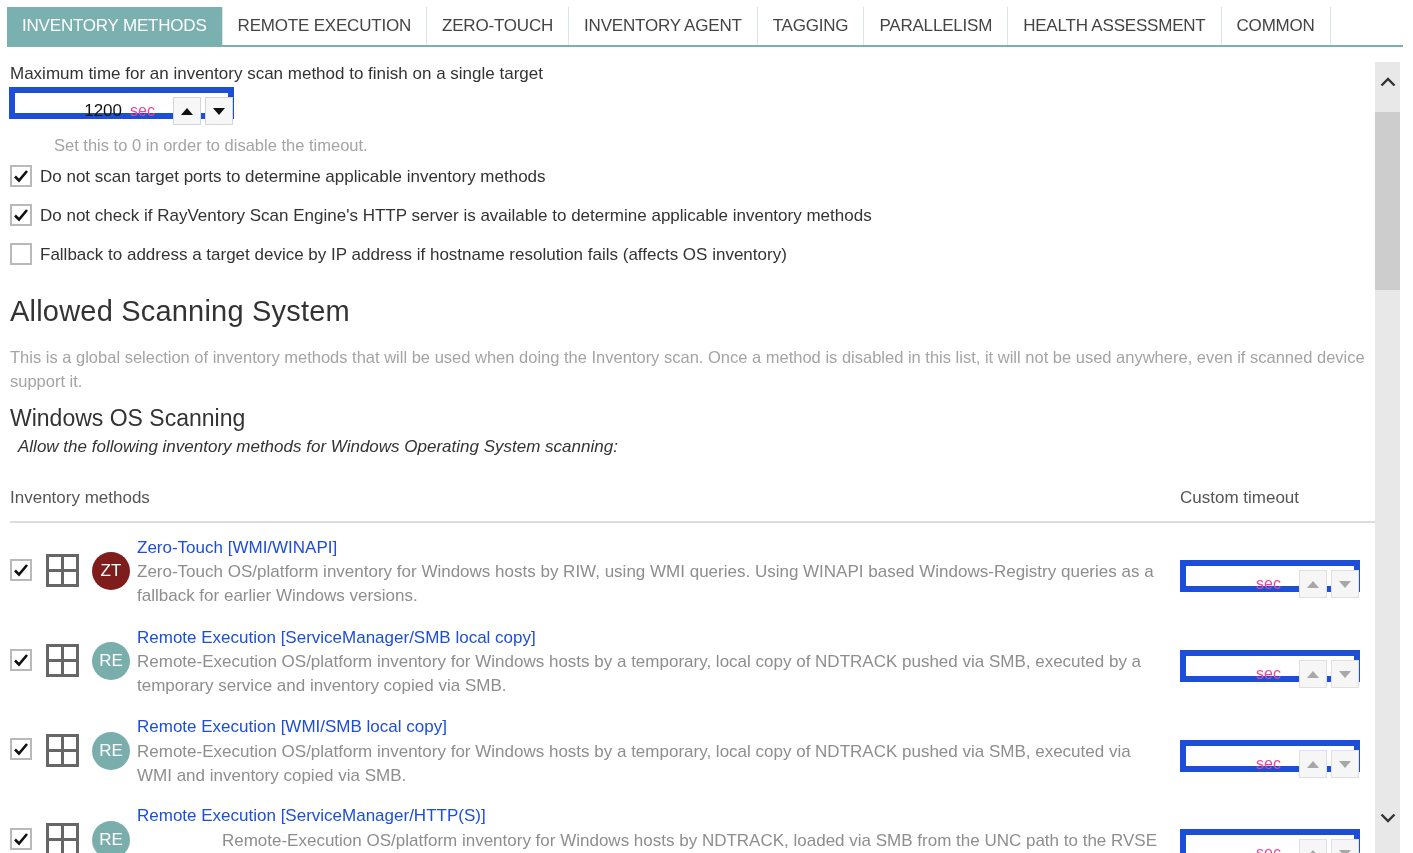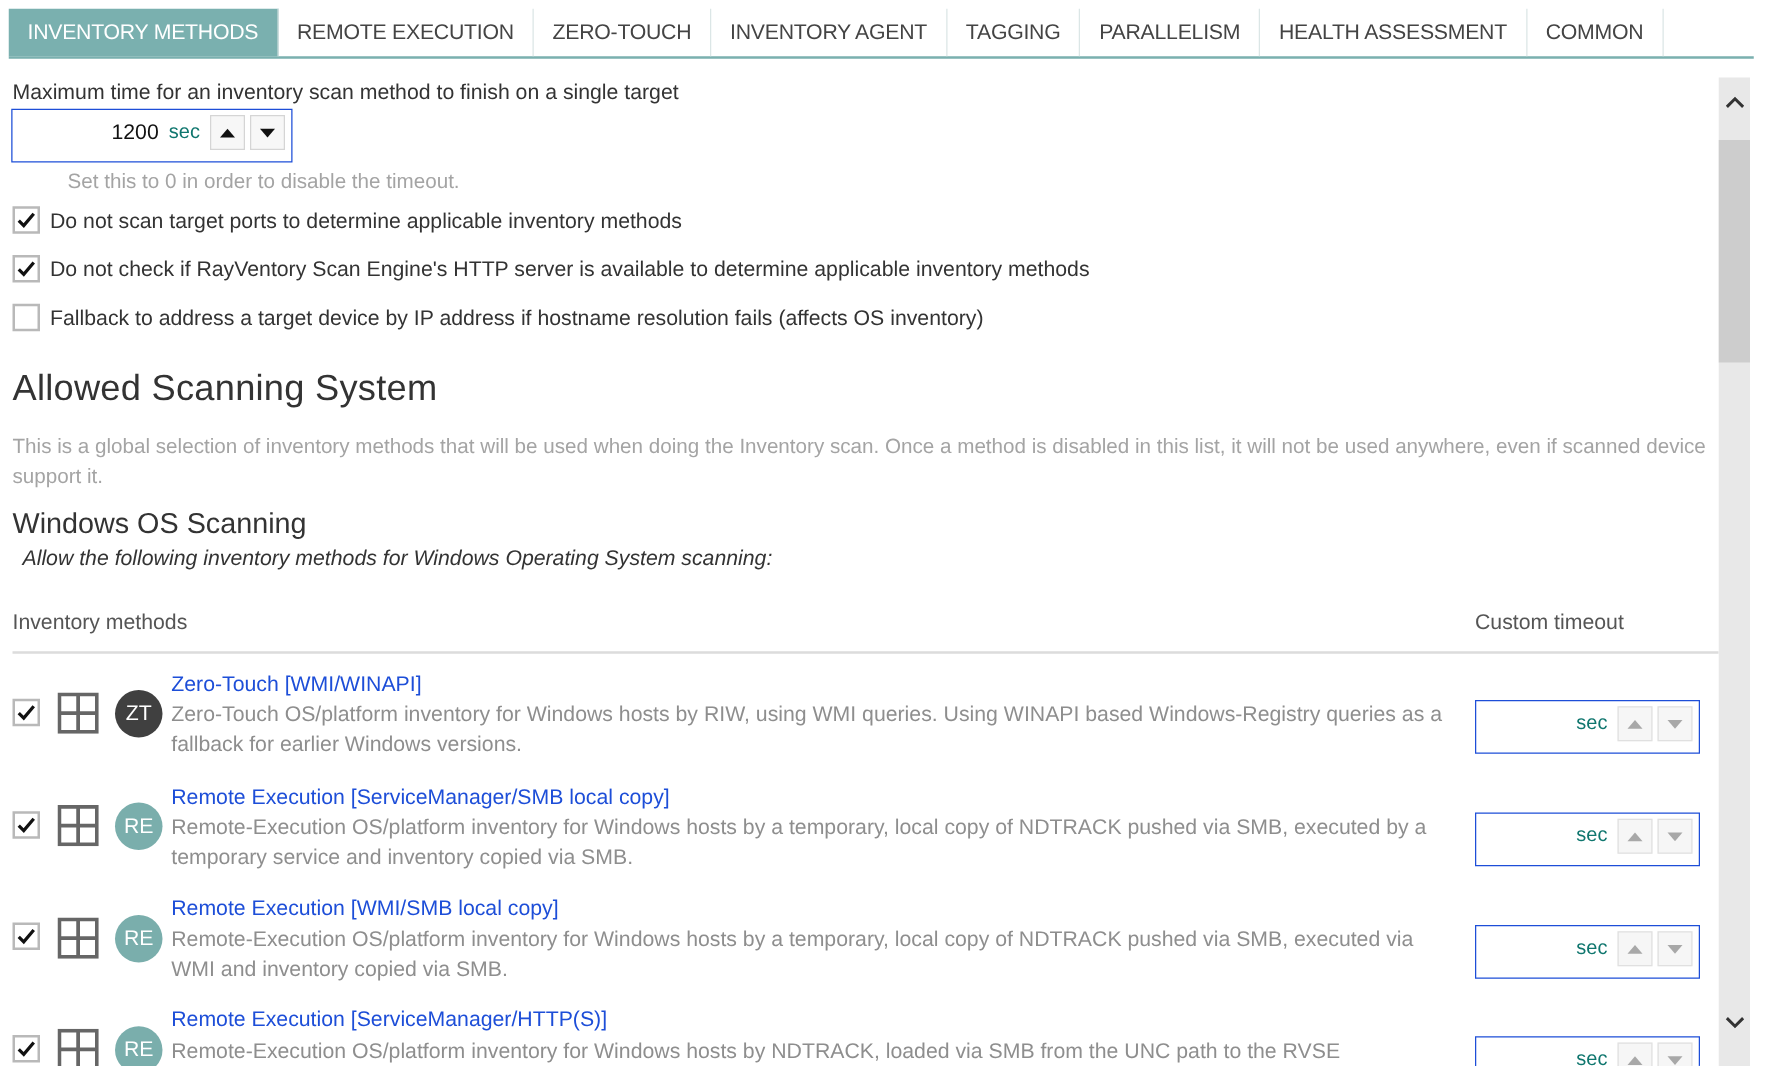--- a/index.html
+++ b/index.html
@@ -17,24 +17,24 @@
       letter-spacing: -0.2px;
     }
     .tab.active { background: #7ab0af; color: #ffffff; }
     .abs { position: absolute; }
 
     .label { font-size: 17px; color: #333; white-space: nowrap; }
     .hint { font-size: 16.5px; color: #a4a4a4; }
 
     
     .spinner {
-      position: absolute; height: 43px; border: 1px solid #1d4ed8; background: #fff;
+      position: absolute; height: 32px; border: 6px solid #1d4ed8; background: #fff;
     }
     .spinner .val { position: absolute; font-size: 17px; color: #111; top: 8px; }
-    .spinner .unit { position: absolute; font-size: 16px; color: #0f766e; top: 9px; }
+    .spinner .unit { position: absolute; font-size: 16px; color: #ec4899; top: 9px; }
     .spin-btn {
       position: absolute; top: 4px; width: 28px; height: 28px; border: 1px solid #d5d5d5;
       background: #f7f7f7; display: flex; align-items: center; justify-content: center; cursor: pointer;
     }
     .tri-up { width: 0; height: 0; border-left: 6px solid transparent; border-right: 6px solid transparent; border-bottom: 7px solid #111; }
     .tri-down { width: 0; height: 0; border-left: 6px solid transparent; border-right: 6px solid transparent; border-top: 7px solid #111; }
     .spinner.disabled .tri-up { border-bottom-color: #a8a8a8; }
     .spinner.disabled .tri-down { border-top-color: #a8a8a8; }
     .spinner.disabled .spin-btn { background: #f6f6f6; border-color: #e0e0e0; }
 
@@ -126,21 +126,21 @@
       <div class="cb" style="left:10px;top:559px;">
         <svg viewBox="0 0 16 16">
             <path d="M2 8.5 L6 12.5 L14 3" stroke="#111" stroke-width="2.6" fill="none"></path>
           </svg>
       </div>
       <svg class="win-icon" style="left:46px;top:554px;" viewBox="0 0 33 33">
         <rect x="1.5" y="1.5" width="30" height="30" fill="none" stroke="#666" stroke-width="3"></rect>
         <line x1="16.5" y1="1" x2="16.5" y2="32" stroke="#666" stroke-width="3"></line>
         <line x1="1" y1="16.5" x2="32" y2="16.5" stroke="#666" stroke-width="3"></line>
       </svg>
-      <div class="avatar" style="left:92px;top:552px;background:#404040;">ZT</div>
+      <div class="avatar" style="left:92px;top:552px;background:#7f1d1d;">ZT</div>
       <div class="m-title" style="left:137px;top:538px;">Zero-Touch [WMI/WINAPI]</div>
       <div class="m-desc" style="left:137px;top:560px;">Zero-Touch OS/platform inventory for Windows hosts by RIW, using WMI queries. Using WINAPI based Windows-Registry queries as a fallback for earlier Windows versions.</div>
       <div class="spinner disabled" style="left:1180px;top:560px;width:180px;">
         <span class="unit" style="right:73px;">sec</span>
         <div class="spin-btn" style="left:113px;">
             <span class="tri-up"></span>
           </div>
         <div class="spin-btn" style="left:145px;">
             <span class="tri-down"></span>
           </div>
@@ -203,21 +203,21 @@
             <path d="M2 8.5 L6 12.5 L14 3" stroke="#111" stroke-width="2.6" fill="none"></path>
           </svg>
       </div>
       <svg class="win-icon" style="left:46px;top:823px;" viewBox="0 0 33 33">
         <rect x="1.5" y="1.5" width="30" height="30" fill="none" stroke="#666" stroke-width="3"></rect>
         <line x1="16.5" y1="1" x2="16.5" y2="32" stroke="#666" stroke-width="3"></line>
         <line x1="1" y1="16.5" x2="32" y2="16.5" stroke="#666" stroke-width="3"></line>
       </svg>
       <div class="avatar" style="left:92px;top:821px;background:#7aaeac;">RE</div>
       <div class="m-title" style="left:137px;top:806px;">Remote Execution [ServiceManager/HTTP(S)]</div>
-      <div class="m-desc" style="left:137px;top:829px;">Remote-Execution OS/platform inventory for Windows hosts by NDTRACK, loaded via SMB from the UNC path to the RVSE</div>
+      <div class="m-desc" style="left:137px;top:829px;text-align:right;">Remote-Execution OS/platform inventory for Windows hosts by NDTRACK, loaded via SMB from the UNC path to the RVSE</div>
       <div class="spinner disabled" style="left:1180px;top:829px;width:180px;">
         <span class="unit" style="right:73px;">sec</span>
         <div class="spin-btn" style="left:113px;">
             <span class="tri-up"></span>
           </div>
         <div class="spin-btn" style="left:145px;">
             <span class="tri-down"></span>
           </div>
       </div>
     </div>

